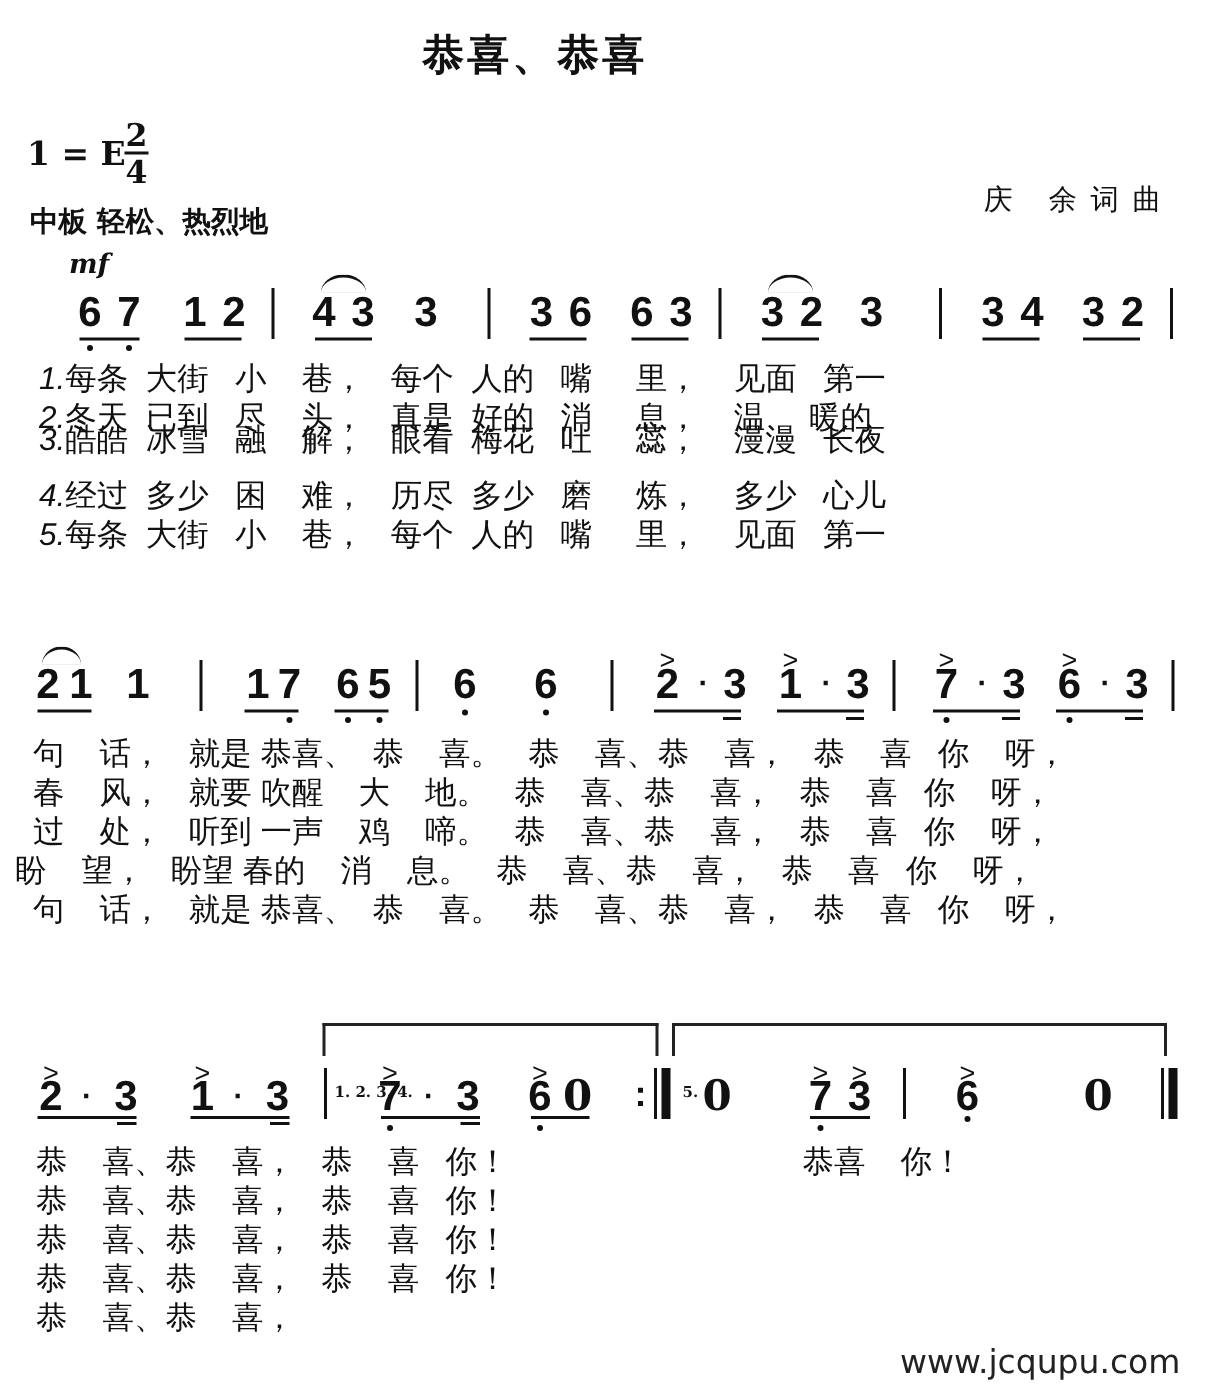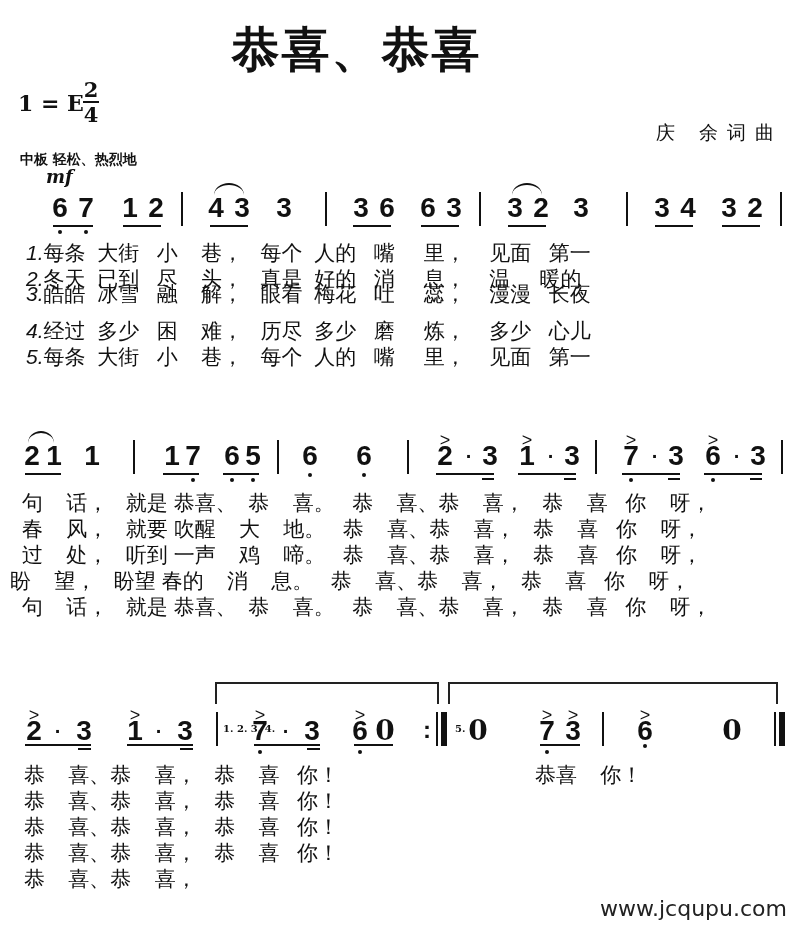--- a/index.html
+++ b/index.html
@@ -1,22 +1,22 @@
 <!DOCTYPE html>
 <html><head>
 <meta charset="utf-8">
 <style>
   html,body{margin:0;padding:0;background:#fff;}
   body{width:811px;height:929px;position:relative;overflow:hidden;color:#111;font-family:"DejaVu Sans",sans-serif;}
   .abs{position:absolute;}
-  .title{left:0;width:713px;top:18px;text-align:center;font-family:"DejaVu Serif",serif;font-weight:bold;font-size:48px;letter-spacing:2px;}
+  .title{left:0;width:713px;top:18px;text-align:center;font-family:"DejaVu Serif",serif;font-weight:bold;font-size:28px;letter-spacing:2px;}
   .key{left:18px;top:90px;font-family:"DejaVu Serif",serif;font-weight:bold;font-size:22px;}
   .frac{left:82px;top:78px;width:18px;text-align:center;font-family:"DejaVu Serif",serif;font-weight:bold;font-size:21px;line-height:23px;}
   .frac .line{height:2px;background:#111;margin:0 1px;}
-  .tempo{left:20px;top:151px;font-size:14px;font-weight:bold;}
+  .tempo{left:20px;top:135px;font-size:19px;font-weight:bold;}
   .credit{left:656px;top:120px;font-size:19px;letter-spacing:9px;font-family:"DejaVu Serif",serif;}
   .dyn{left:46px;top:166px;font-family:"DejaVu Serif",serif;font-style:italic;font-weight:bold;font-size:18px;}
   .note{font-family:"Liberation Sans",sans-serif;font-weight:bold;font-size:28px;line-height:30px;width:20px;text-align:center;}
   .ul{height:2px;background:#111;}
   .dot{width:4px;height:4px;border-radius:2px;background:#111;}
   .bar{width:2px;background:#111;}
   .thick{width:6px;background:#111;}
   .accent{font-family:"Liberation Sans",sans-serif;font-size:18px;width:20px;text-align:center;line-height:16px;}
   .slur{border-top:2px solid #111;border-radius:50% 50% 0 0 / 100% 100% 0 0;height:10px;}
   .lyr{font-family:Liberation Sans, sans-serif;font-size:21px;line-height:25px;white-space:pre;}

